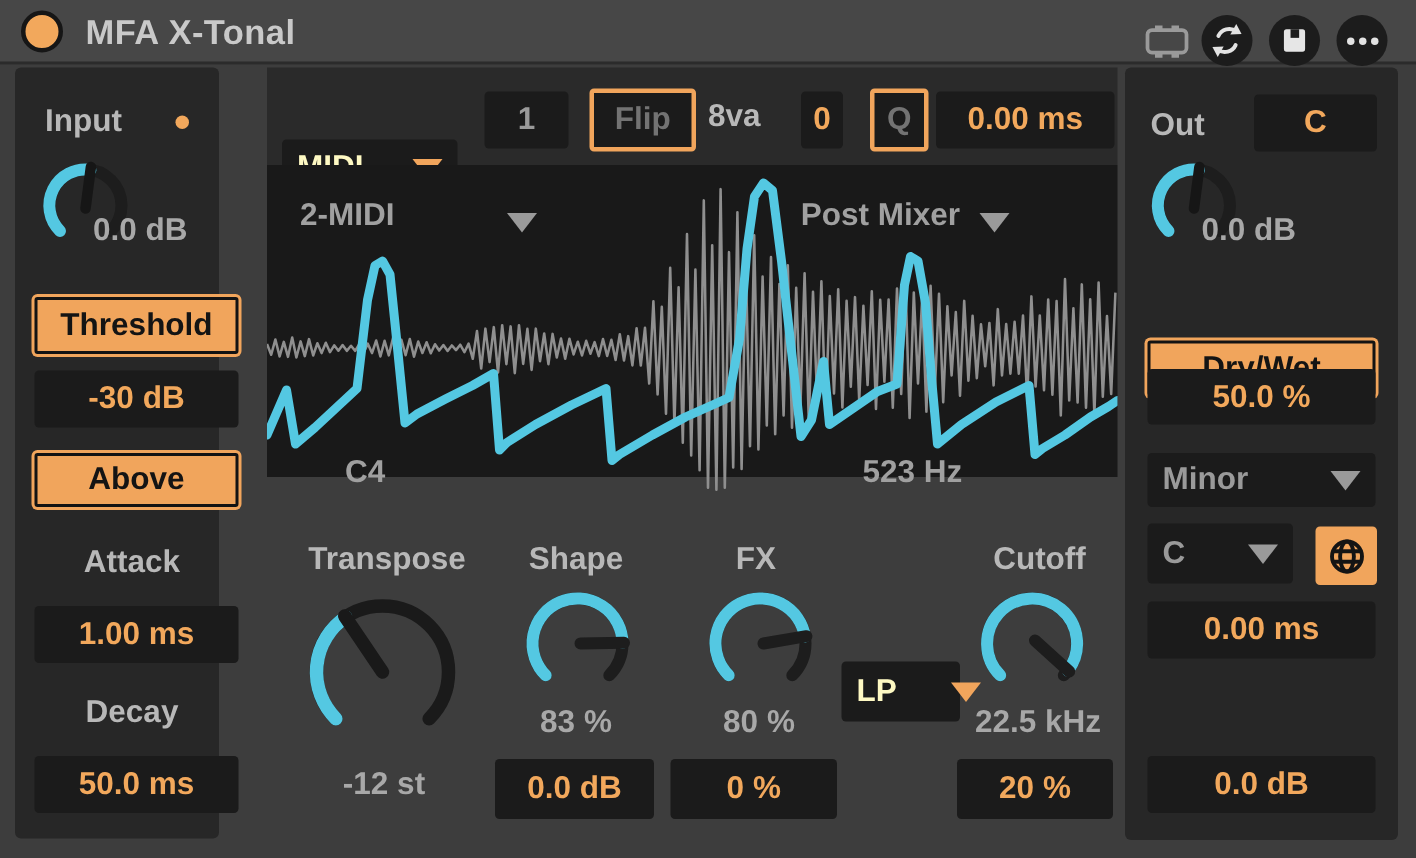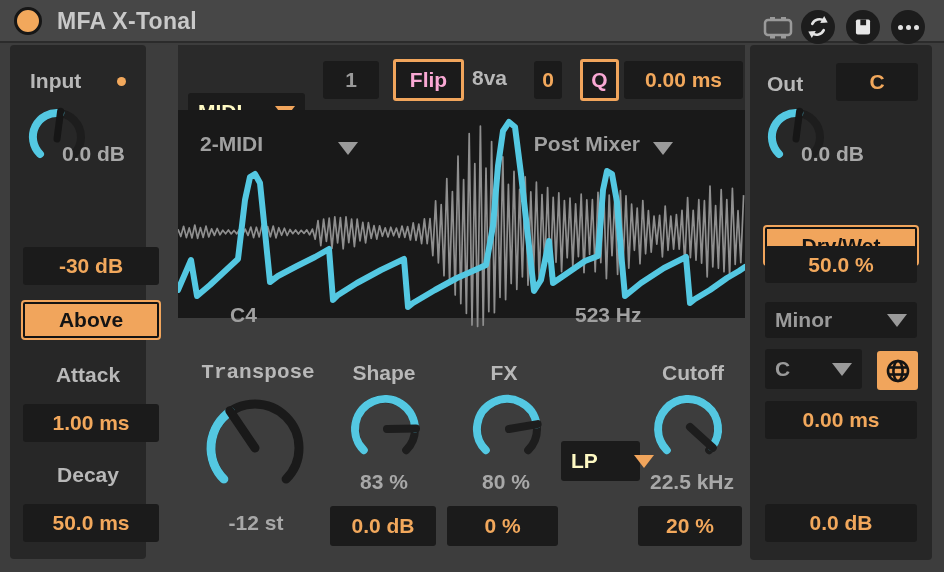--- a/index.html
+++ b/index.html
@@ -30,21 +30,21 @@
 
   
   .label { position:absolute; color:#b8b8b8; font-size:21px; white-space:nowrap; }
   .dim   { color:#9a9a9a; }
   .box { position:absolute; background:#1b1b1b; color:#f2a85c; font-size:21px;
          border-radius:3px; display:flex; align-items:center; justify-content:center; white-space:nowrap; }
   .box.gray { color:#9a9a9a; }
   .btn-on { position:absolute; background:#f1a55c; color:#141414; font-size:21px;
             border:2px solid #131313; box-shadow:0 0 0 2px #f1a55c; border-radius:2px;
             display:flex; align-items:center; justify-content:center; }
-  .btn-off { position:absolute; background:#1b1b1b; color:#f9a8d4; font-size:21px;
+  .btn-off { position:absolute; background:#1b1b1b; color:#737373; font-size:21px;
              border:3px solid #f1a55c; border-radius:3px;
              display:flex; align-items:center; justify-content:center; }
   .dd { position:absolute; background:#1b1b1b; border-radius:3px; font-size:21px;
         display:flex; align-items:center; justify-content:space-between; padding:0 10px; }
   .dd.orange { color:#fef9c3;margin-top:32px; }
   .dd.grey   { color:#9a9a9a; }
   .tri { width:0; height:0; border-left:10px solid transparent; border-right:10px solid transparent; }
   .tri.orange { border-top:13px solid #f1a55c; }
   .tri.grey   { border-top:13px solid #9a9a9a; }
   .readout { position:absolute; color:#a8a8a8; font-size:21px; text-align:center; white-space:nowrap; }
@@ -96,20 +96,21 @@
   <div class="label" style="left:20px; top:24px;">Input</div>
   <div class="dot" style="left:107px; top:32px;"></div>
 
   <svg class="knob" style="left:13px; top:56px;" width="68" height="68" viewBox="0 0 68 68">
     <path d="M17 53 A24 24 0 1 1 51 53" fill="none" stroke="#1d1d1d" stroke-width="8" stroke-linecap="round"></path>
     <path d="M17 53 A24 24 0 0 1 37.3 12.2" fill="none" stroke="#54c8e2" stroke-width="8" stroke-linecap="round"></path>
     <line x1="34" y1="38" x2="37.6" y2="10.3" stroke="#161616" stroke-width="7" stroke-linecap="round"></line>
   </svg>
   <div class="readout" style="left:52px; top:97px;">0.0 dB</div>
 
+  <div class="btn-on" style="left:13px; top:153px; width:136px; height:38px;">Threshold</div>
   <div class="box" style="left:13px; top:202px; width:136px; height:38px;">-30 dB</div>
   <div class="btn-on" style="left:13px; top:257px; width:136px; height:36px;">Above</div>
 
   <div class="label" style="left:0; top:318px; width:156px; text-align:center;">Attack</div>
   <div class="box" style="left:13px; top:359px; width:136px; height:38px;">1.00 ms</div>
 
   <div class="label" style="left:0; top:418px; width:156px; text-align:center;">Decay</div>
   <div class="box" style="left:13px; top:459px; width:136px; height:38px;">50.0 ms</div>
 </div>
 
@@ -145,21 +146,21 @@
   <div class="wavelabel" style="left:22px; top:22px;">2-MIDI</div>
   <span class="tri grey abs" style="left:160px; top:32px;"></span>
 
   <div class="wavelabel" style="left:340px; top:22px; width:122px; text-align:right;">Post Mixer</div>
   <span class="tri grey abs" style="left:475px; top:32px;"></span>
 
   <div class="wavelabel dim" style="left:52px; top:193px;">C4</div>
   <div class="wavelabel dim" style="left:397px; top:193px;">523 Hz</div>
 </div>
 
-<div class="label" style="left:190px; top:361px; width:136px; text-align:center;font-family:Liberation Mono, monospace;">Transpose</div>
+<div class="label" style="left:190px; top:361px; width:136px; text-align:center;">Transpose</div>
 <svg class="knob" style="left:199px; top:390px;" width="112" height="112" viewBox="0 0 112 112">
   <path d="M24.9 89.1 A44 44 0 1 1 87.1 89.1" fill="none" stroke="#1a1a1a" stroke-width="9" stroke-linecap="round"></path>
   <path d="M24.9 89.1 A44 44 0 0 1 31.4 21.5" fill="none" stroke="#54c8e2" stroke-width="9" stroke-linecap="round"></path>
   <line x1="56" y1="58" x2="30.8" y2="20.7" stroke="#191919" stroke-width="9" stroke-linecap="round"></line>
 </svg>
 <div class="readout" style="left:205px; top:511px; width:102px;">-12 st</div>
 
 <div class="label" style="left:343px; top:361px; width:82px; text-align:center;">Shape</div>
 <svg class="knob" style="left:343px; top:385px;" width="84" height="84" viewBox="0 0 84 84">
   <path d="M20.8 65.2 A30 30 0 1 1 63.2 65.2" fill="none" stroke="#1d1d1d" stroke-width="8" stroke-linecap="round"></path>

